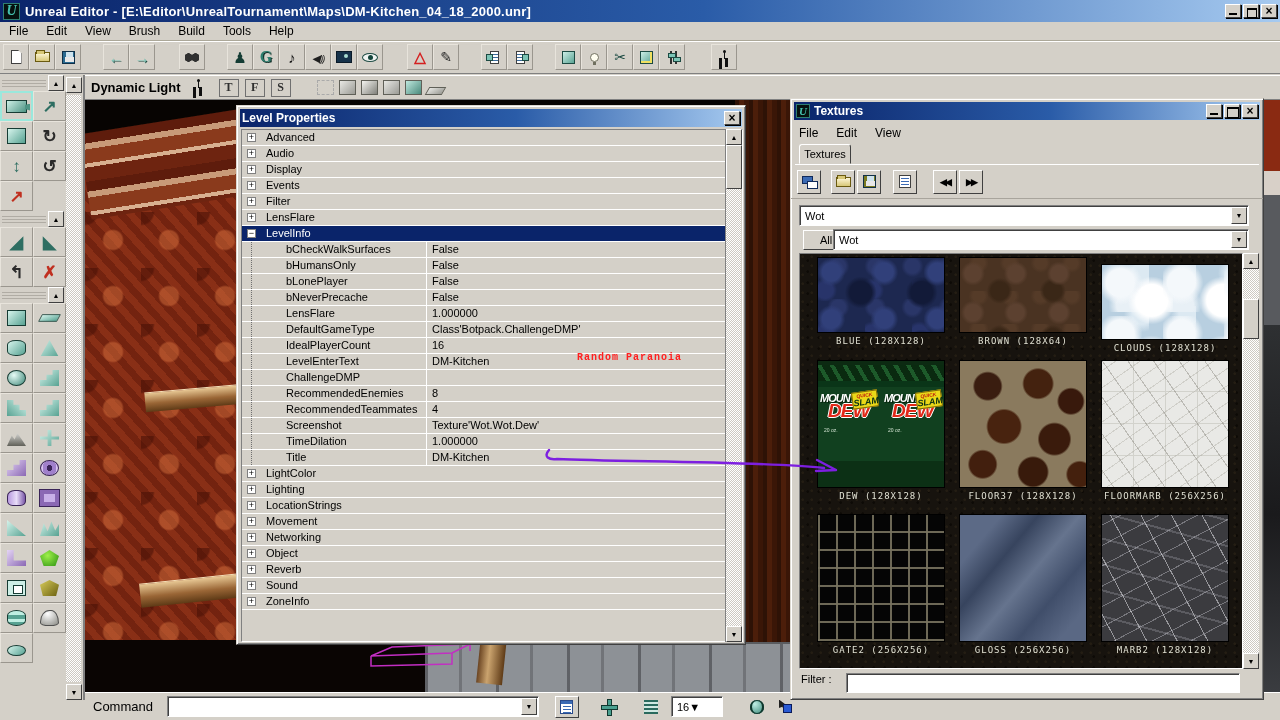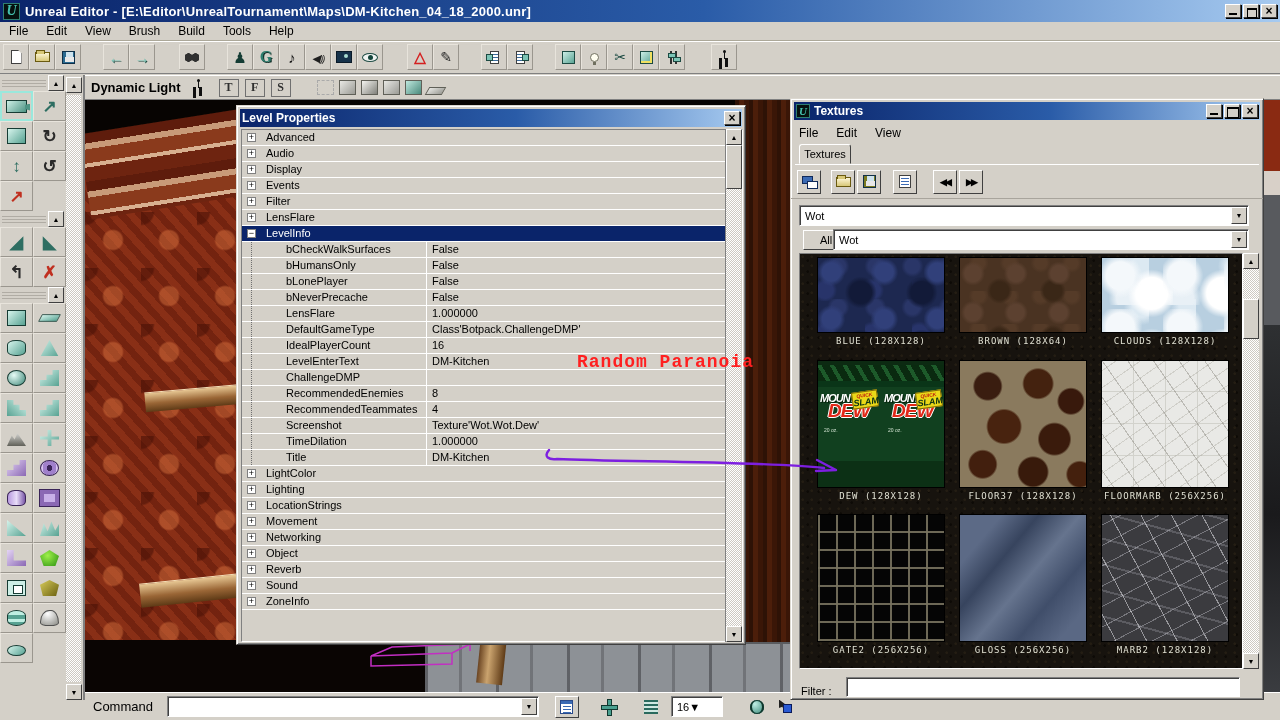--- a/index.html
+++ b/index.html
@@ -153,21 +153,21 @@
   .prow.selrow{background:#0a246a;color:#fff}
   .prow.selrow .pm{color:#000}
   .prow.prop{padding-left:44px}
   .prow.prop .guide{position:absolute;left:9px;top:0;height:100%;border-left:1px dotted #707070}
   .pvalue{position:absolute;left:184px;top:0;height:100%;width:302px;border-left:1px solid #fff;padding-left:5px}
   .plist-sb{position:absolute;right:4px;top:23px;width:16px;height:513px;border-left:1px solid #808080}
   .sb-thumb{position:absolute;left:0;width:16px;background:#d4d0c8;border:1px solid;border-color:#fff #404040 #404040 #fff}
 
   
   .annotation{position:absolute;left:577px;top:352px;z-index:9;font-family:"Liberation Mono",monospace;
-     font-weight:bold;font-size:18px;letter-spacing:1px;white-space:nowrap}
+     font-weight:bold;font-size:10px;letter-spacing:1px;white-space:nowrap}
   #overlaysvg{position:absolute;left:0;top:0;width:1280px;height:720px;z-index:9;pointer-events:none}
   #brushsvg{position:absolute;left:0;top:0;width:1280px;height:720px;z-index:2;pointer-events:none}
 
   
   #texwin{left:790px;top:98px;width:474px;height:602px}
   .texmenu{display:flex;font-size:12px;color:#000;height:19px;align-items:center;margin-left:8px}
   .texmenu span{padding:2px 10px 2px 0;margin-right:8px}
   .textab-row{position:relative;height:23px;border-bottom:1px solid #fff;margin:0 4px}
   .textab{position:absolute;left:4px;bottom:0;width:52px;height:20px;background:#d4d0c8;
      border:1px solid;border-color:#fff #404040 #d4d0c8 #fff;border-radius:3px 3px 0 0;
@@ -219,21 +219,21 @@
      repeating-linear-gradient(0deg,transparent 0 31px,#d2d2cc 31px 32px),
      repeating-linear-gradient(90deg,transparent 0 31px,#d2d2cc 31px 32px)}
   .th-gate2{height:128px;background-color:#050505;background-image:
      repeating-linear-gradient(0deg,rgba(120,115,95,.9) 0 2px,transparent 2px 18px),
      repeating-linear-gradient(90deg,rgba(120,115,95,.9) 0 2px,transparent 2px 18px)}
   .th-gloss{height:128px;background:linear-gradient(130deg,#5c6a86 0 18%,#37445e 34%,#66748e 52%,#404e6a 70%,#5a6884 88%)}
   .th-marb2{height:128px;background-color:#3b3b3f;background-image:
      repeating-linear-gradient(62deg,transparent 0 12px,rgba(225,225,230,.55) 12px 13px,transparent 13px 27px),
      repeating-linear-gradient(-28deg,transparent 0 17px,rgba(190,190,198,.45) 17px 18px),
      repeating-linear-gradient(15deg,transparent 0 23px,rgba(140,140,148,.4) 23px 25px)}
-  .texfilter{position:absolute;left:4px;top:574px;width:460px;height:24px;display:flex;align-items:flex-end;font-size:11px;color:#000}
+  .texfilter{position:absolute;left:4px;top:574px;width:460px;height:24px;display:flex;align-items:flex-start;font-size:11px;color:#000}
   .texfilter input{margin-left:14px;width:394px;height:20px;border:1px solid;border-color:#808080 #fff #fff #808080;
      box-shadow:inset 1px 1px 0 #404040;font-size:11px;padding:0 4px;outline:none;font-family:"Liberation Sans",sans-serif}
 
   
   .cmdbar{position:absolute;left:85px;top:692px;width:1195px;height:28px;background:#d4d0c8;border-top:1px solid #fff;
      display:flex;align-items:center;font-size:12px;color:#000}
   .cmdbar .lbl{font-weight:normal;font-size:13px;margin-left:8px}
   .cmdcombo{position:relative;margin-left:14px;width:372px;height:21px;background:#fff;border:1px solid;border-color:#808080 #fff #fff #808080;box-shadow:inset 1px 1px 0 #404040}
   .cmdcombo input{position:absolute;left:2px;top:1px;width:348px;height:17px;border:none;outline:none;font-size:11px;font-family:"Liberation Sans",sans-serif}
   .statbtn{width:24px;height:22px;margin-left:8px;display:inline-flex;align-items:center;justify-content:center;background:#d4d0c8;border:1px solid;border-color:#fff #404040 #404040 #fff}
@@ -651,21 +651,21 @@
     <div class="texgrid">
 
       <div class="tcell" style="left:17px;top:3px">
         <div class="thumb th-blue"></div>
         <div class="tlabel">BLUE (128X128)</div>
       </div>
       <div class="tcell" style="left:159px;top:3px">
         <div class="thumb th-brown"></div>
         <div class="tlabel">BROWN (128X64)</div>
       </div>
-      <div class="tcell" style="left:301px;top:3px">
+      <div class="tcell" style="left:301px;top:10px">
         <div class="thumb th-clouds"></div>
         <div class="tlabel">CLOUDS (128X128)</div>
       </div>
 
       <div class="tcell" style="left:17px;top:106px">
         <div class="thumb th-dew">
           <div class="dewband"></div>
           <div class="dewlogo" style="left:2px">
             <span class="mtn">MOUNTAIN</span>
             <span class="dew">DEW</span>

